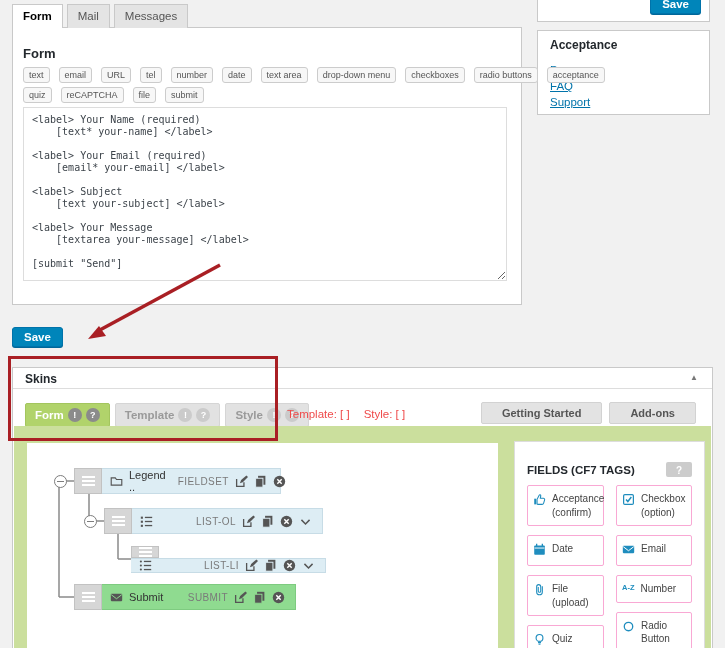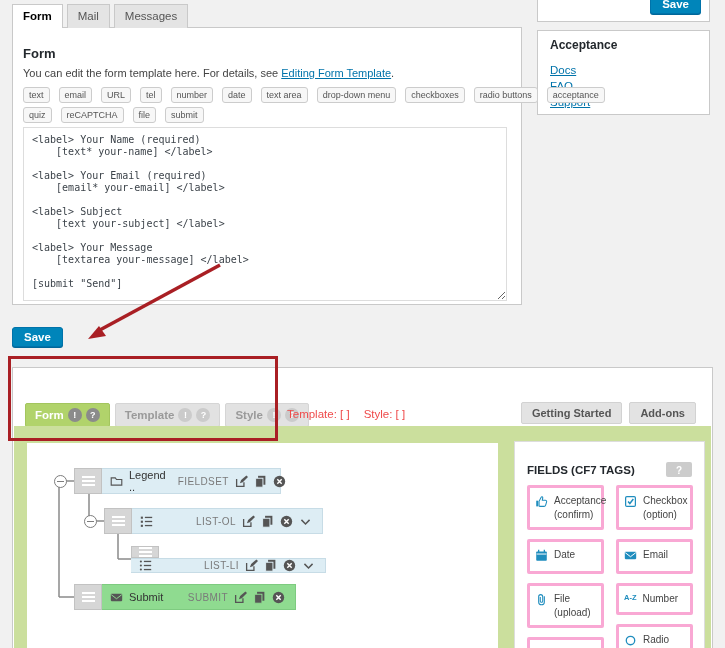--- a/index.html
+++ b/index.html
@@ -36,21 +36,21 @@
     padding:6px 8px;resize:vertical;outline:none;white-space:pre;
   }
   
   .btn-primary{
     background:#0085ba;border:1px solid #0073aa;border-radius:3px;color:#fff;
     font-size:11.5px;font-weight:bold;padding:3px 11px;cursor:pointer;
     box-shadow:0 1px 0 #006799;font-family:"Liberation Sans",sans-serif;
   }
   .btn-gray{
     background:#e3e3e3;border:1px solid #d2d2d2;border-radius:2px;color:#555;
-    font-size:11px;font-weight:bold;padding:4px 10px;cursor:pointer;font-family:"Liberation Sans",sans-serif;
+    font-size:11px;font-weight:bold;padding:4px 20px;cursor:pointer;font-family:"Liberation Sans",sans-serif;
   }
   
   .side-box{background:#fff;border:1px solid #c9c9c9;}
   .side-status{left:537px;top:-30px;width:171px;height:50px;}
   .side-status .btn-primary{position:absolute;right:8px;bottom:7px;}
   .side-info{left:537px;top:30px;width:171px;height:83px;}
   .side-title{font-size:12px;font-weight:bold;color:#23282d;padding:7px 12px 0;}
   .side-links{padding:12px 12px 0;display:flex;flex-direction:column;gap:4px;}
   .side-links a{font-size:11.5px;}
   
@@ -100,21 +100,21 @@
   .fields-panel{position:absolute;left:500px;top:15px;width:191px;height:240px;background:#fff;border:1px solid #ddd;box-sizing:border-box;}
   .fp-head{display:flex;justify-content:space-between;align-items:center;padding:20px 12px 8px;}
   .fp-title{font-size:11.5px;font-weight:bold;color:#23282d;}
   .fp-help{
     width:26px;height:15px;background:#ccc;border:none;border-radius:2px;color:#fff;
     font-size:10px;font-weight:bold;line-height:15px;text-align:center;cursor:pointer;
   }
   .fp-cols{display:flex;gap:12px;padding:0 12px;}
   .fp-col{display:flex;flex-direction:column;gap:9px;width:77px;}
   .fieldbtn{
-    display:flex;gap:6px;align-items:flex-start;border:3px solid #f9a8d4;border-radius:2px;
+    display:flex;gap:6px;align-items:flex-start;border:1px solid #f9a8d4;border-radius:2px;
     background:#fff;padding:6px 5px;cursor:pointer;font-family:"Liberation Sans",sans-serif;
   }
   .fieldbtn .fi{flex:0 0 auto;color:#1f8dbe;margin-top:1px;}
   .fieldbtn .fl{font-size:10px;color:#444;text-align:left;line-height:1.35;}
   .az{font-size:7.5px;font-weight:bold;color:#1f8dbe;border-radius:2px;margin-top:2px;}
   
   .anno-rect{left:8px;top:356px;width:264px;height:79px;border:3px solid #a91f24;z-index:60;pointer-events:none;}
   .anno-svg{left:0;top:0;z-index:60;pointer-events:none;}
   .connector-svg{left:0;top:0;z-index:1;pointer-events:none;}
 </style>
@@ -123,21 +123,20 @@
 
 <div class="abs nav-tabs">
   <div class="nav-tab active">Form</div>
   <div class="nav-tab">Mail</div>
   <div class="nav-tab">Messages</div>
 </div>
 
 <div class="abs form-panel">
   <div class="form-panel-inner">
     <div class="panel-h2">Form</div>
-    <div class="desc"><span>You can edit the form template here. For details, see </span><a class="link">Editing Form Template</a><span>.</span></div>
     <div class="tagrow">
       <button class="tagbtn">text</button>
       <button class="tagbtn">email</button>
       <button class="tagbtn">URL</button>
       <button class="tagbtn">tel</button>
       <button class="tagbtn">number</button>
       <button class="tagbtn">date</button>
       <button class="tagbtn">text area</button>
       <button class="tagbtn">drop-down menu</button>
       <button class="tagbtn">checkboxes</button>
@@ -175,20 +174,24 @@
 <div class="abs side-box side-info">
   <div class="side-title">Acceptance</div>
   <div class="side-links">
     <a class="link">Docs</a>
     <a class="link">FAQ</a>
     <a class="link">Support</a>
   </div>
 </div>
 
 <div class="abs skins-box">
+  <div class="skins-head">
+    <div class="skins-title">Skins</div>
+    <span class="skins-toggle">▲</span>
+  </div>
 
   <div class="skins-tabs">
     <div class="skin-tab active">
       <span>Form</span>
       <span class="badge">!</span>
       <span class="badge">?</span>
     </div>
     <div class="skin-tab">
       <span>Template</span>
       <span class="badge">!</span>

